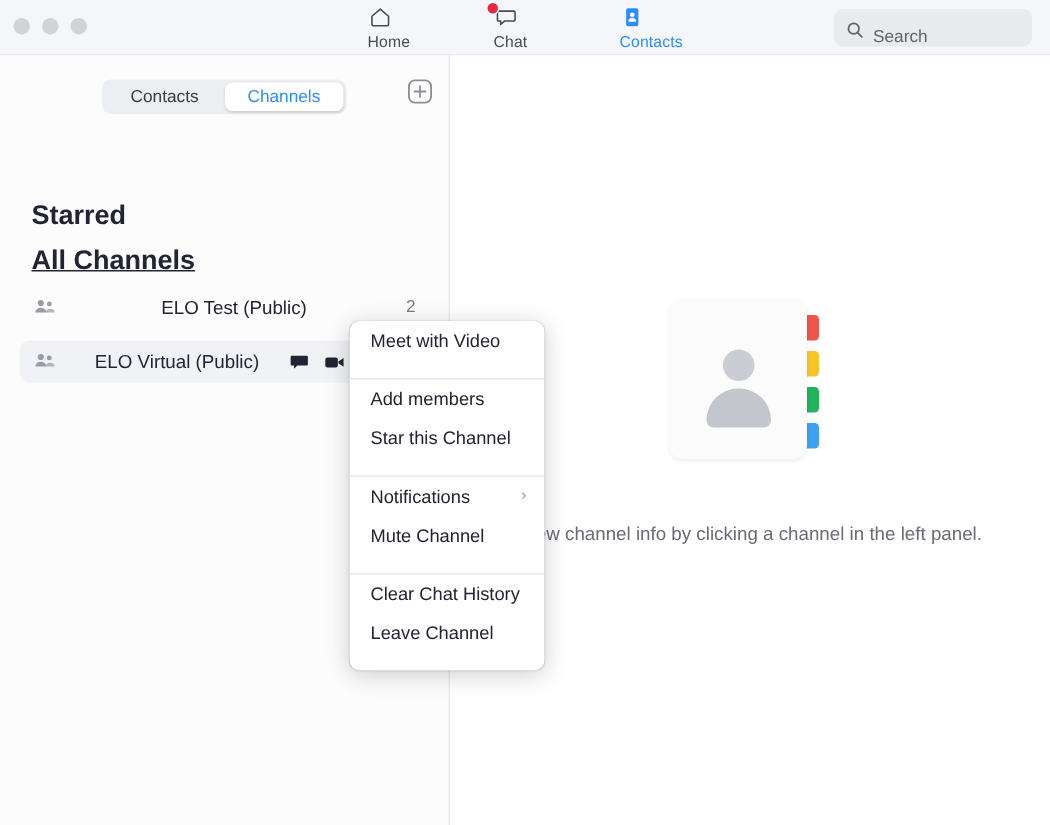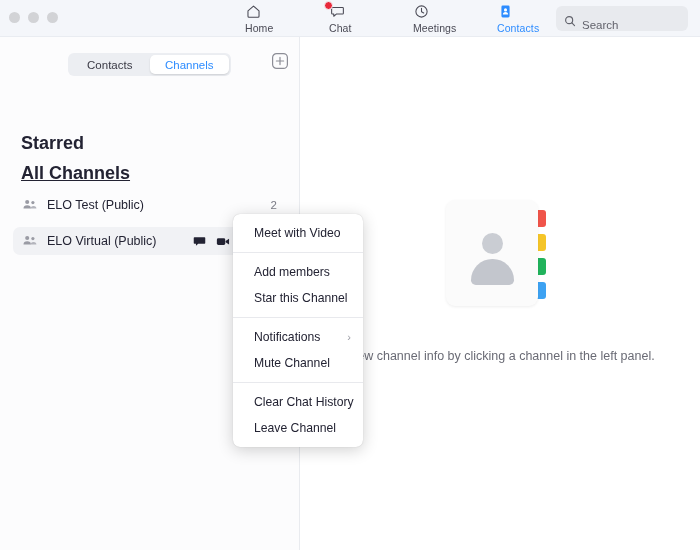--- a/index.html
+++ b/index.html
@@ -166,20 +166,21 @@
     display: flex;
     align-items: center;
     justify-content: center;
     flex: 0 0 auto;
   }
   .chanlabel {
     font-size: 12.5px;
     color: #232333;
     flex: 1 1 auto;
     white-space: nowrap;
+    text-align: center;
   }
   .rowactions {
     display: flex;
     align-items: center;
     gap: 4px;
     margin-right: 6px;
   }
   .actbtn {
     width: 20px; height: 19px;
     display: flex;
@@ -207,27 +208,26 @@
     background: #ffffff;
     border-radius: 7px;
     box-shadow: 0 3px 16px rgba(0,0,0,.19), 0 0 1px rgba(0,0,0,.22);
     padding: 6px 0;
     box-sizing: border-box;
     z-index: 40;
   }
   .mi {
     height: 26px;
     display: flex;
-    align-items: center;
+    align-items: flex-start;
     padding: 0 12px 0 14px;
     font-size: 12.2px;
     color: #232333;
     white-space: nowrap;
     justify-content: space-between;
-    margin-left: 7px;
   }
   .mi .chev { color: #9a9ba3; font-size: 11px; margin-left: 8px; }
   .msep {
     height: 1px;
     background: #e8e9ed;
     margin: 6px 0;
   }
 
   
   .rightpanel {
@@ -314,29 +314,20 @@
       <div class="navitem">
         <div class="navicon">
           <svg width="17" height="17" viewBox="0 0 20 20">
             <path d="M4 5.2 H16 A0.9 0.9 0 0 1 16.9 6.1 V12.1 A0.9 0.9 0 0 1 16 13 H8.6 L5.6 15.6 V13 H4 A0.9 0.9 0 0 1 3.1 12.1 V6.1 A0.9 0.9 0 0 1 4 5.2 Z" fill="none" stroke="#4a4a55" stroke-width="1.25" stroke-linejoin="round"></path>
           </svg>
           <span class="badge-dot"></span>
         </div>
         <div class="navlabel">Chat</div>
       </div>
 
-      <div class="navitem">
-        <div class="navicon">
-          <svg width="17" height="17" viewBox="0 0 20 20">
-            <circle cx="10" cy="10" r="6.6" fill="none" stroke="#4a4a55" stroke-width="1.25"></circle>
-            <path d="M10 6.3 V10.2 L12.6 11.7" fill="none" stroke="#4a4a55" stroke-width="1.25" stroke-linecap="round" stroke-linejoin="round"></path>
-          </svg>
-        </div>
-        <div class="navlabel">Meetings</div>
-      </div>
 
       <div class="navitem active">
         <div class="navicon">
           <svg width="17" height="17" viewBox="0 0 20 20">
             <rect x="5.2" y="3" width="9.6" height="14" rx="1.6" fill="#2d8cff"></rect>
             <circle cx="10" cy="8.1" r="1.85" fill="#ffffff"></circle>
             <path d="M6.9 13.6 a3.1 3.1 0 0 1 6.2 0 z" fill="#ffffff"></path>
           </svg>
         </div>
         <div class="navlabel">Contacts</div>

